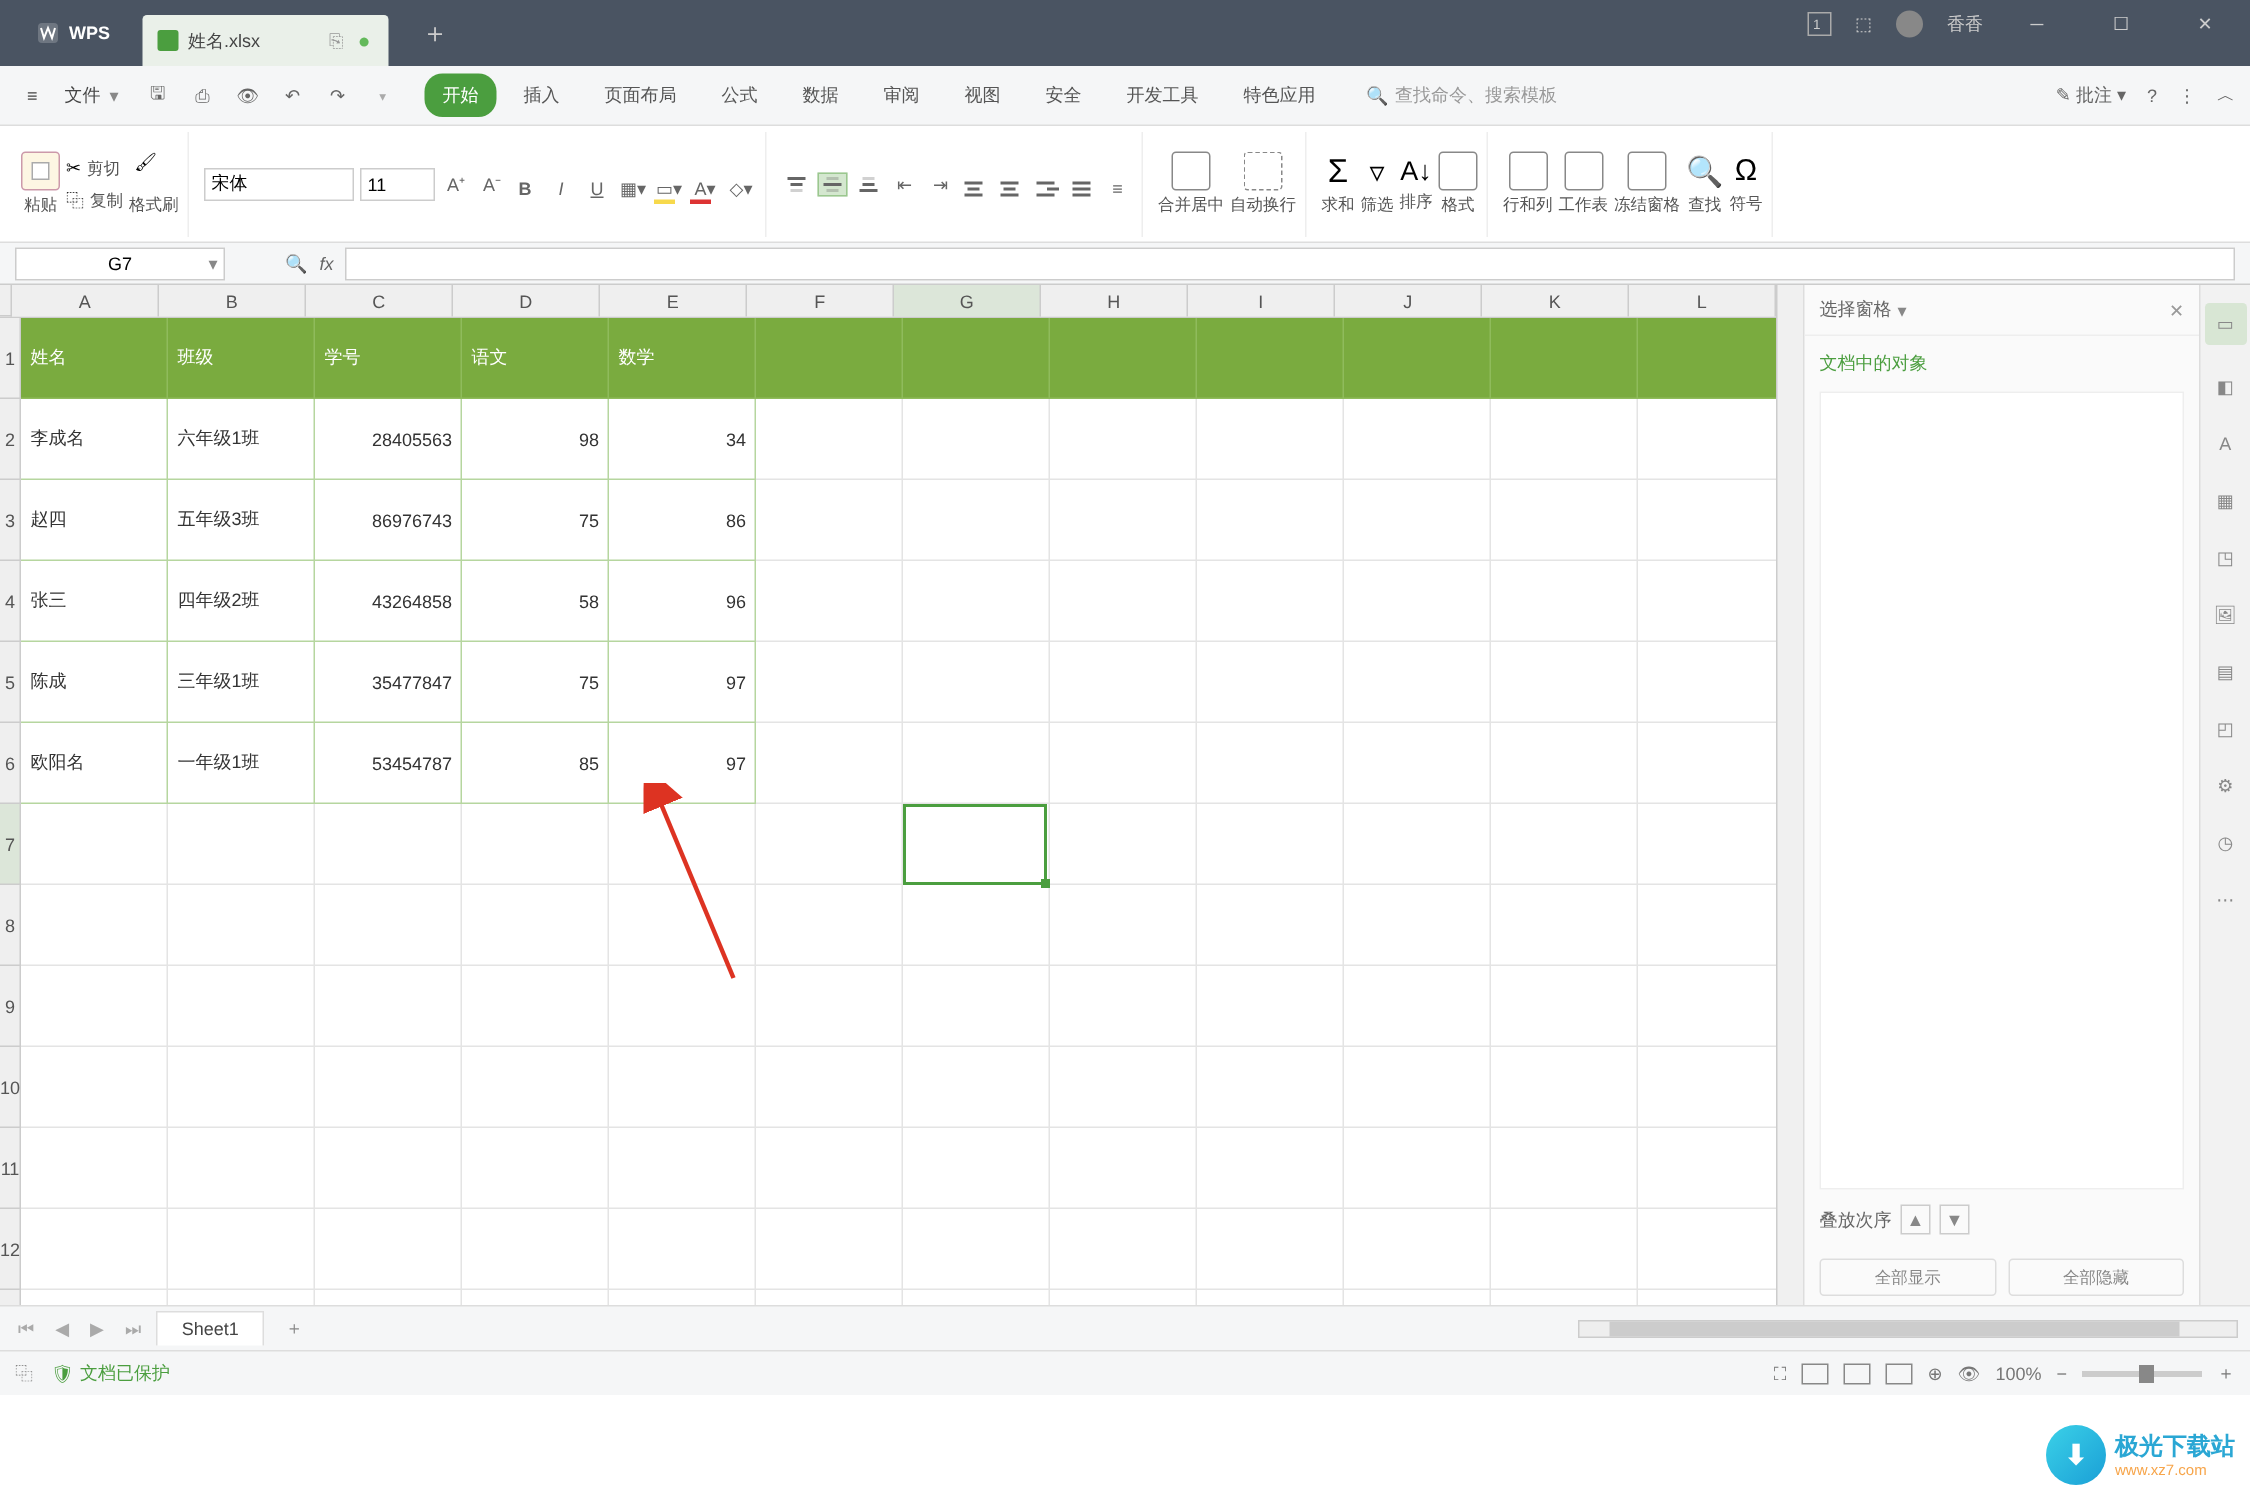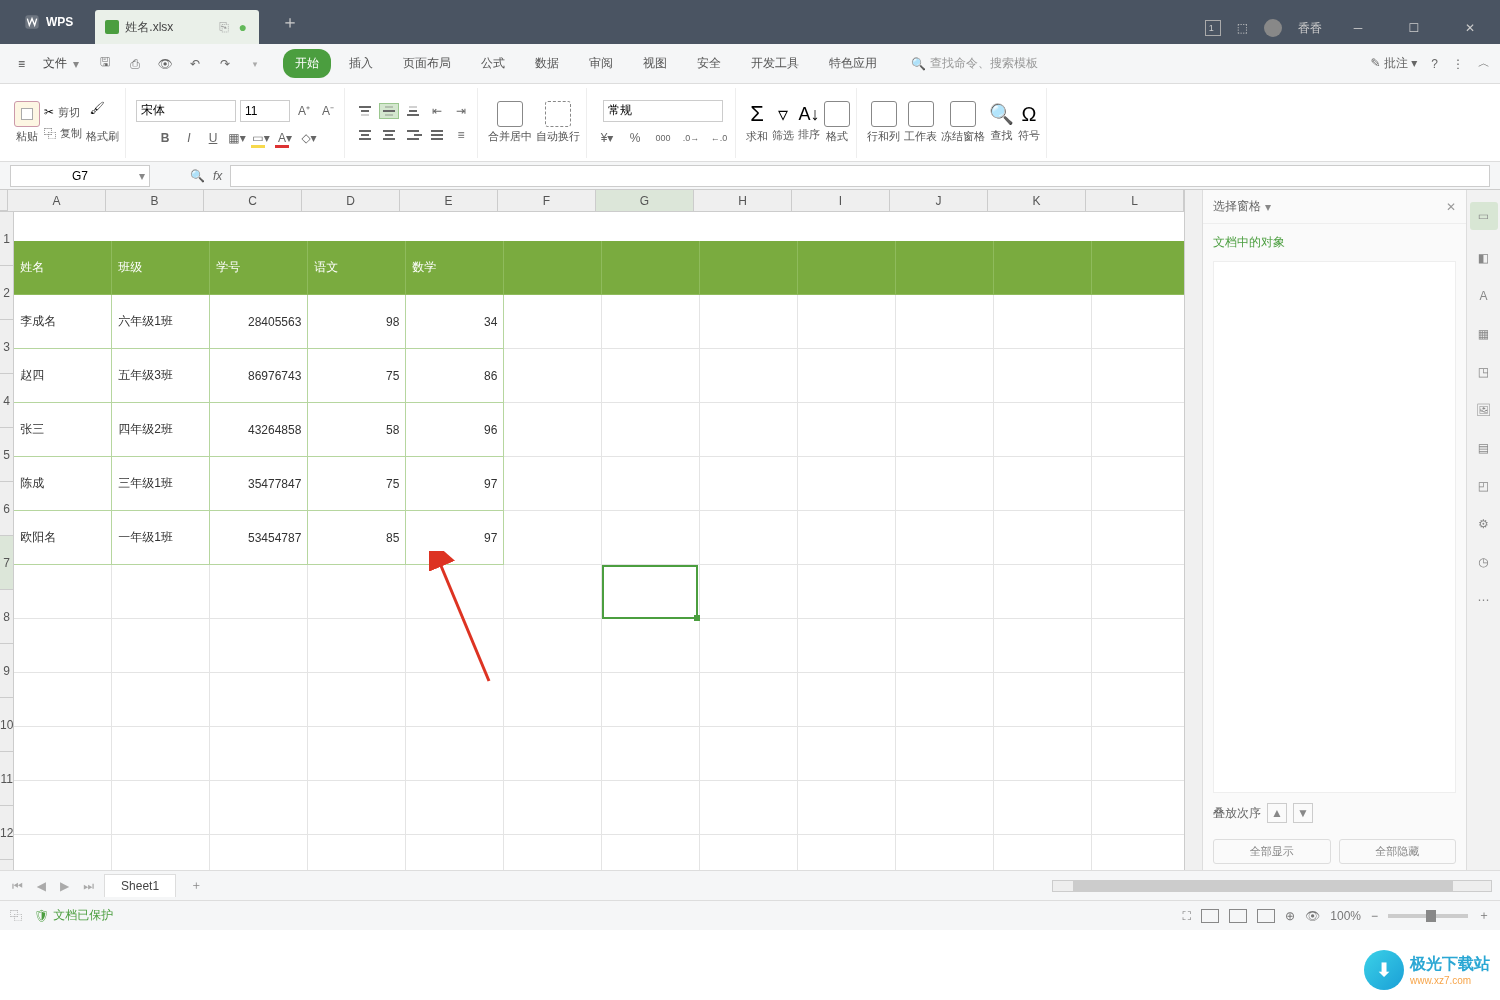--- a/index.html
+++ b/index.html
@@ -1,18 +1,18 @@
 <!DOCTYPE html>
 <html><head>
 <meta charset="utf-8">
 <style>
 * { margin: 0; padding: 0; box-sizing: border-box; font-family: "Microsoft YaHei", sans-serif; font-size: 12px; }
 body { background: #fff; width: 1500px; height: 1000px; overflow: hidden; position: relative; }
 
-.titlebar { height: 44px; background: #4a5462; display: flex; align-items: flex-end; color: #ccc; }
+.titlebar { height: 44px; background: #4a5462; display: flex; align-items: flex-start; color: #ccc; }
 .titlebar .left { display: flex; align-items: center; gap: 8px; padding-left: 10px; }
 .wps-logo { display: flex; align-items: center; gap: 6px; color: #fff; font-weight: bold; padding: 6px 14px; }
 .tab { background: #eaf0e9; color: #444; padding: 6px 30px 6px 10px; border-radius: 3px 3px 0 0; display: flex; align-items: center; gap: 6px; position: relative; margin-top: 10px; height: 34px; }
 .tab .file-icon { width: 14px; height: 14px; background: #4b9e3f; border-radius: 2px; display: inline-block; }
 .tab .newdot { position: absolute; right: 12px; color: #63b95a; font-size: 14px; }
 .tab-plus { color: #ccc; margin-left: 14px; font-size: 18px; cursor: pointer; }
 .titlebar .right { margin-left: auto; display: flex; align-items: center; gap: 16px; padding-right: 10px; color: #ccc; }
 .win-btn { width: 40px; height: 32px; display: flex; align-items: center; justify-content: center; }
 .square-icon { width: 16px; height: 16px; border: 1px solid #aaa; display: inline-block; }
 .avatar { width: 18px; height: 18px; border-radius: 50%; background: #888; display: inline-block; }
@@ -21,21 +21,21 @@
 .menubar .file-btn { display: flex; align-items: center; gap: 4px; padding: 4px 8px; color: #444; }
 .menubar .sep-icons { display: flex; gap: 10px; margin-left: 6px; }
 .icon-btn { width: 20px; height: 20px; display: flex; align-items: center; justify-content: center; color: #666; cursor: pointer; }
 .menubar .tabs { display: flex; gap: 6px; margin-left: 16px; }
 .menubar .tabs .mtab { padding: 6px 12px; color: #555; cursor: pointer; }
 .menubar .tabs .mtab.active { background: #4b9e3f; color: #fff; border-radius: 12px; }
 .menubar .search { margin-left: 20px; color: #999; display: flex; align-items: center; gap: 4px; }
 .menubar .right { margin-left: auto; display: flex; align-items: center; gap: 14px; color: #666; }
 
 .ribbon { height: 78px; background: #fff; border-bottom: 1px solid #ddd; display: flex; align-items: center; padding: 4px 8px; gap: 4px; }
-.ribbon .group { display: flex; flex-direction: column; align-items: center; gap: 2px; padding: 2px 6px; border-right: 1px solid #eee; height: 70px; justify-content: center; }
+.ribbon .group { display: flex; flex-direction: row; align-items: center; gap: 2px; padding: 2px 6px; border-right: 1px solid #eee; height: 70px; justify-content: center; }
 .ribbon .group.row { flex-direction: row; gap: 4px; }
 .ribbon .group .big { display: flex; flex-direction: column; align-items: center; gap: 2px; }
 .ribbon .group .big .icon-large { width: 26px; height: 26px; border: 1px solid #888; border-radius: 3px; }
 .ribbon .group .lbl { font-size: 11px; color: #555; }
 .ribbon .smallrow { display: flex; gap: 4px; align-items: center; }
 .ribbon .smallcol { display: flex; flex-direction: column; gap: 6px; }
 .ribbon .btn-icon { width: 20px; height: 16px; display: flex; align-items: center; justify-content: center; color: #666; border: none; background: none; }
 .font-name { width: 100px; height: 22px; border: 1px solid #ccc; padding: 0 4px; font-size: 12px; }
 .font-size { width: 50px; height: 22px; border: 1px solid #ccc; padding: 0 4px; font-size: 12px; }
 .num-fmt { width: 120px; height: 22px; border: 1px solid #ccc; padding: 0 4px; font-size: 12px; }
@@ -53,21 +53,21 @@
 .workspace { display: flex; height: 680px; }
 .sheet-area { flex: 1; position: relative; overflow: hidden; }
 .col-headers { display: flex; height: 22px; background: #efefef; border-bottom: 1px solid #ccc; }
 .corner { width: 33px; background: #efefef; border-right: 1px solid #ccc; border-bottom: 1px solid #ccc; }
 .col-h { border-right: 1px solid #ccc; display: flex; align-items: center; justify-content: center; color: #555; background: #efefef; }
 .col-h.sel { background: #dce6d9; }
 .grid-body { display: flex; }
 .row-headers { width: 33px; }
 .row-h { height: 54px; border-bottom: 1px solid #ccc; border-right: 1px solid #ccc; background: #efefef; display: flex; align-items: center; justify-content: center; color: #555; }
 .row-h.sel { background: #dce6d9; }
-.cells { position: relative; flex: 1; margin-top: 29px; }
+.cells { position: relative; flex: 1; }
 .data-row { display: flex; height: 54px; }
 .data-row.hdr .cell { background: #7aab3f; color: #fff; border-right: 1px solid #8fbb5c; border-bottom: 1px solid #8fbb5c; font-weight: normal; }
 .cell { border-right: 1px solid #e4e4e4; border-bottom: 1px solid #e4e4e4; display: flex; align-items: center; padding: 0 6px; color: #333; }
 .data-row.drow .cell.in-table { border-right: 1px solid #b6d69f; border-bottom: 1px solid #b6d69f; }
 .cell.num { justify-content: flex-end; }
 
 .selected-cell { position: absolute; border: 2px solid #4b9e3f; pointer-events: none; }
 .selected-cell::after { content: ''; position: absolute; right: -4px; bottom: -4px; width: 6px; height: 6px; background: #4b9e3f; }
 
 .arrow-annot { position: absolute; pointer-events: none; }
@@ -274,32 +274,20 @@
   </div>
   <div class="group row">
     <div class="big">
         <div class="icon-large" style="border:1px solid #888"></div>
         <span class="lbl">合并居中</span>
       </div>
     <div class="big">
         <div class="icon-large" style="border:1px dashed #888"></div>
         <span class="lbl">自动换行</span>
       </div>
-  </div>
-  <div class="group">
-    <div class="smallrow">
-        <input class="num-fmt" value="常规" style="">
-      </div>
-    <div class="smallrow" style="margin-top:6px;gap:8px">
-      <span class="btn-icon">¥▾</span>
-      <span class="btn-icon">%</span>
-      <span class="btn-icon" style="font-size:9px">000</span>
-      <span class="btn-icon" style="font-size:9px">.0→</span>
-      <span class="btn-icon" style="font-size:9px">←.0</span>
-    </div>
   </div>
   <div class="group row">
     <div class="big">
         <div style="font-size:22px">Σ</div>
         <span class="lbl">求和</span>
       </div>
     <div class="big">
         <div style="font-size:20px">▿</div>
         <span class="lbl">筛选</span>
       </div>

